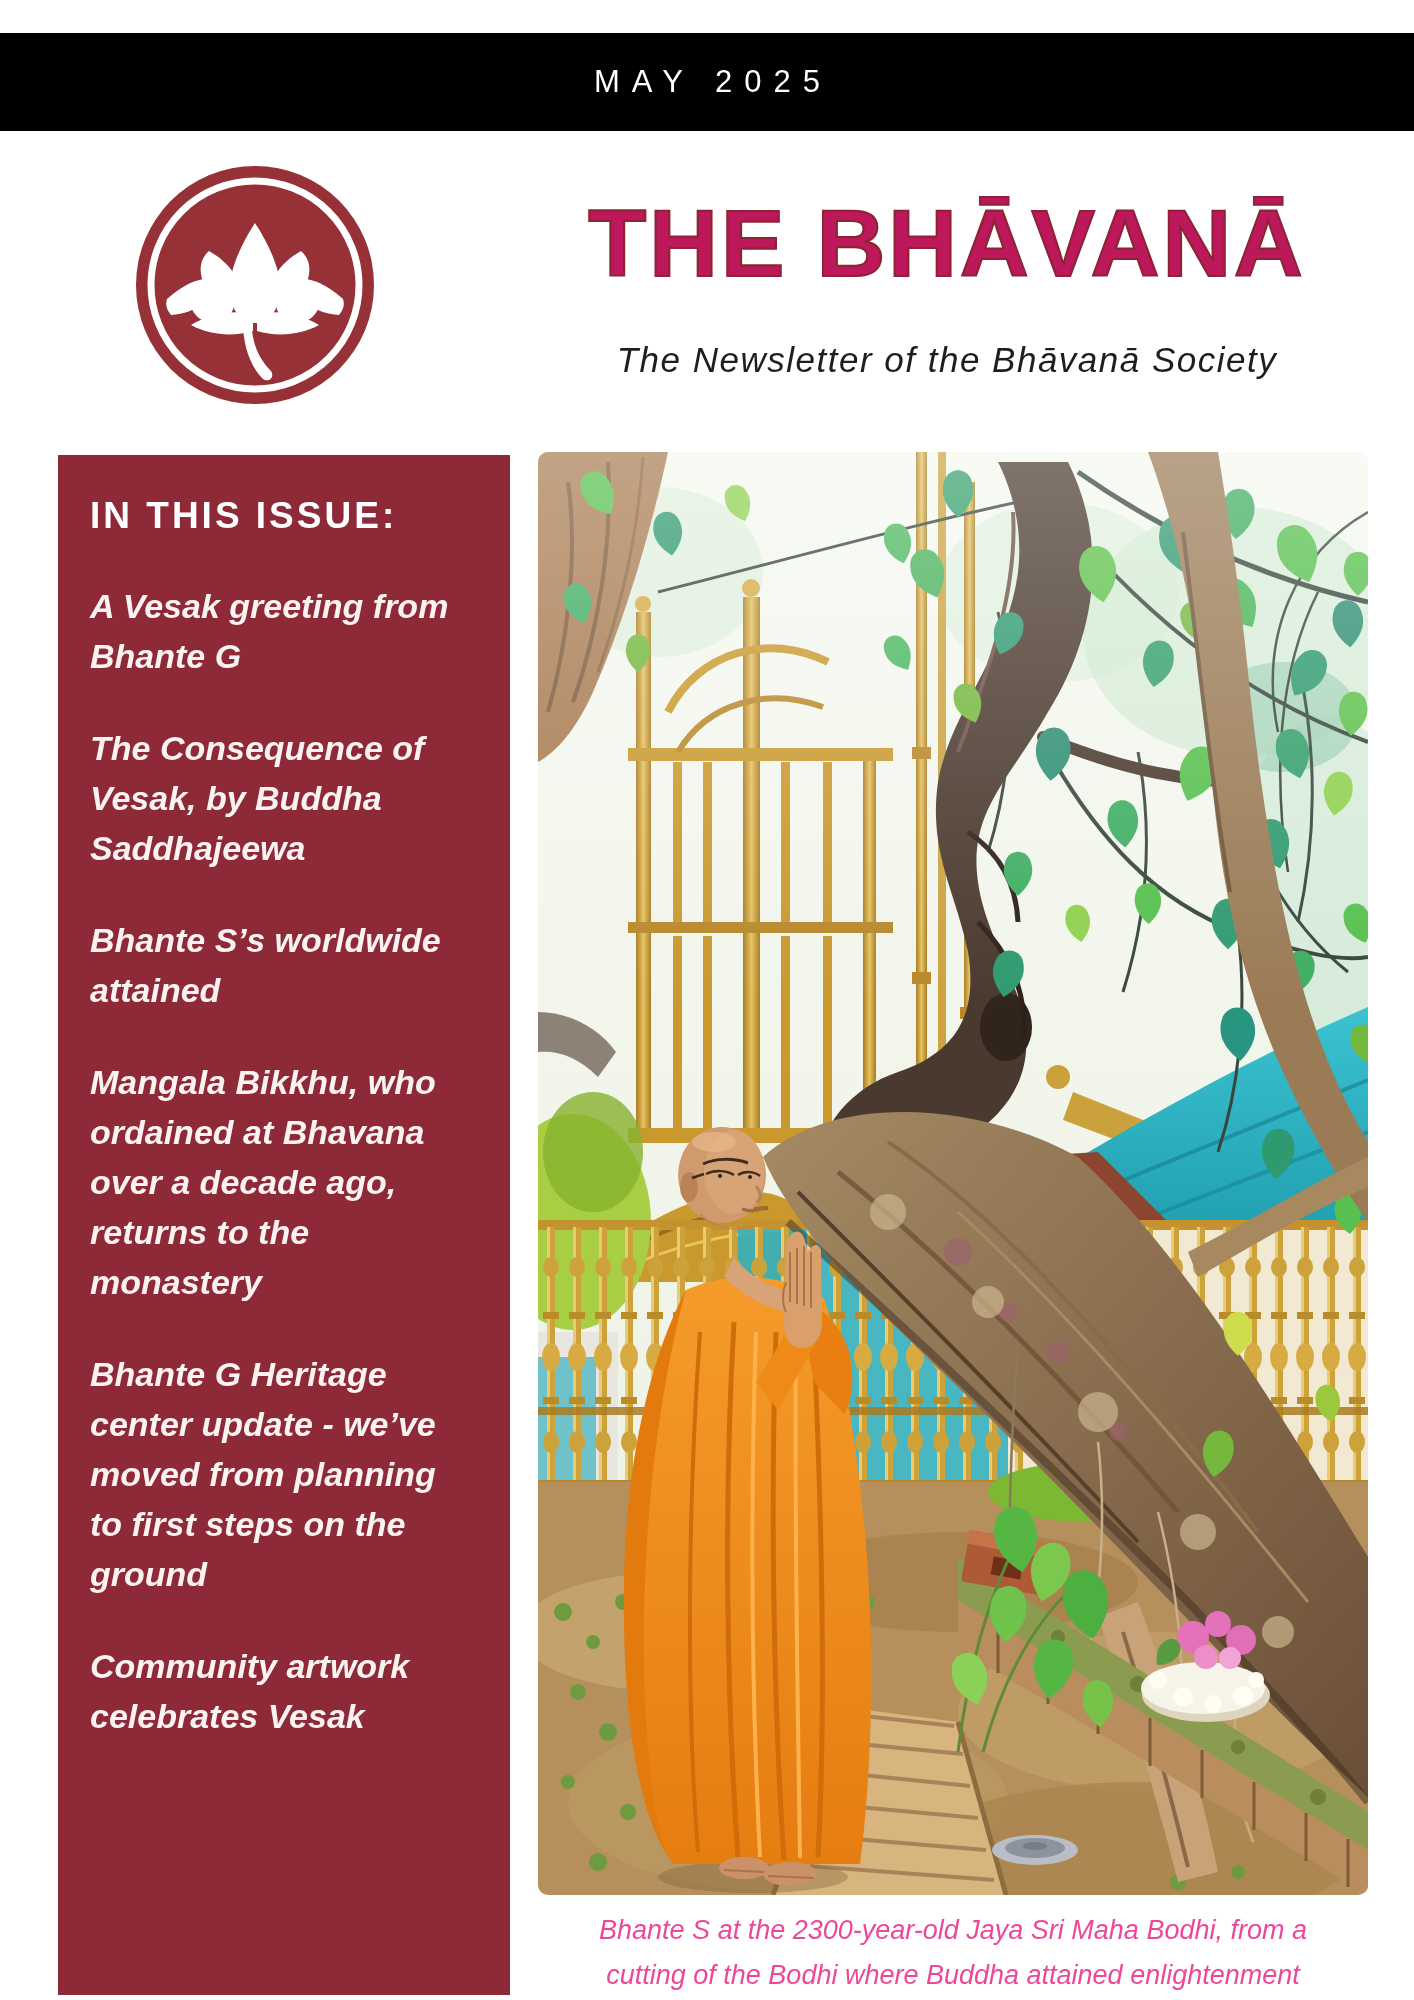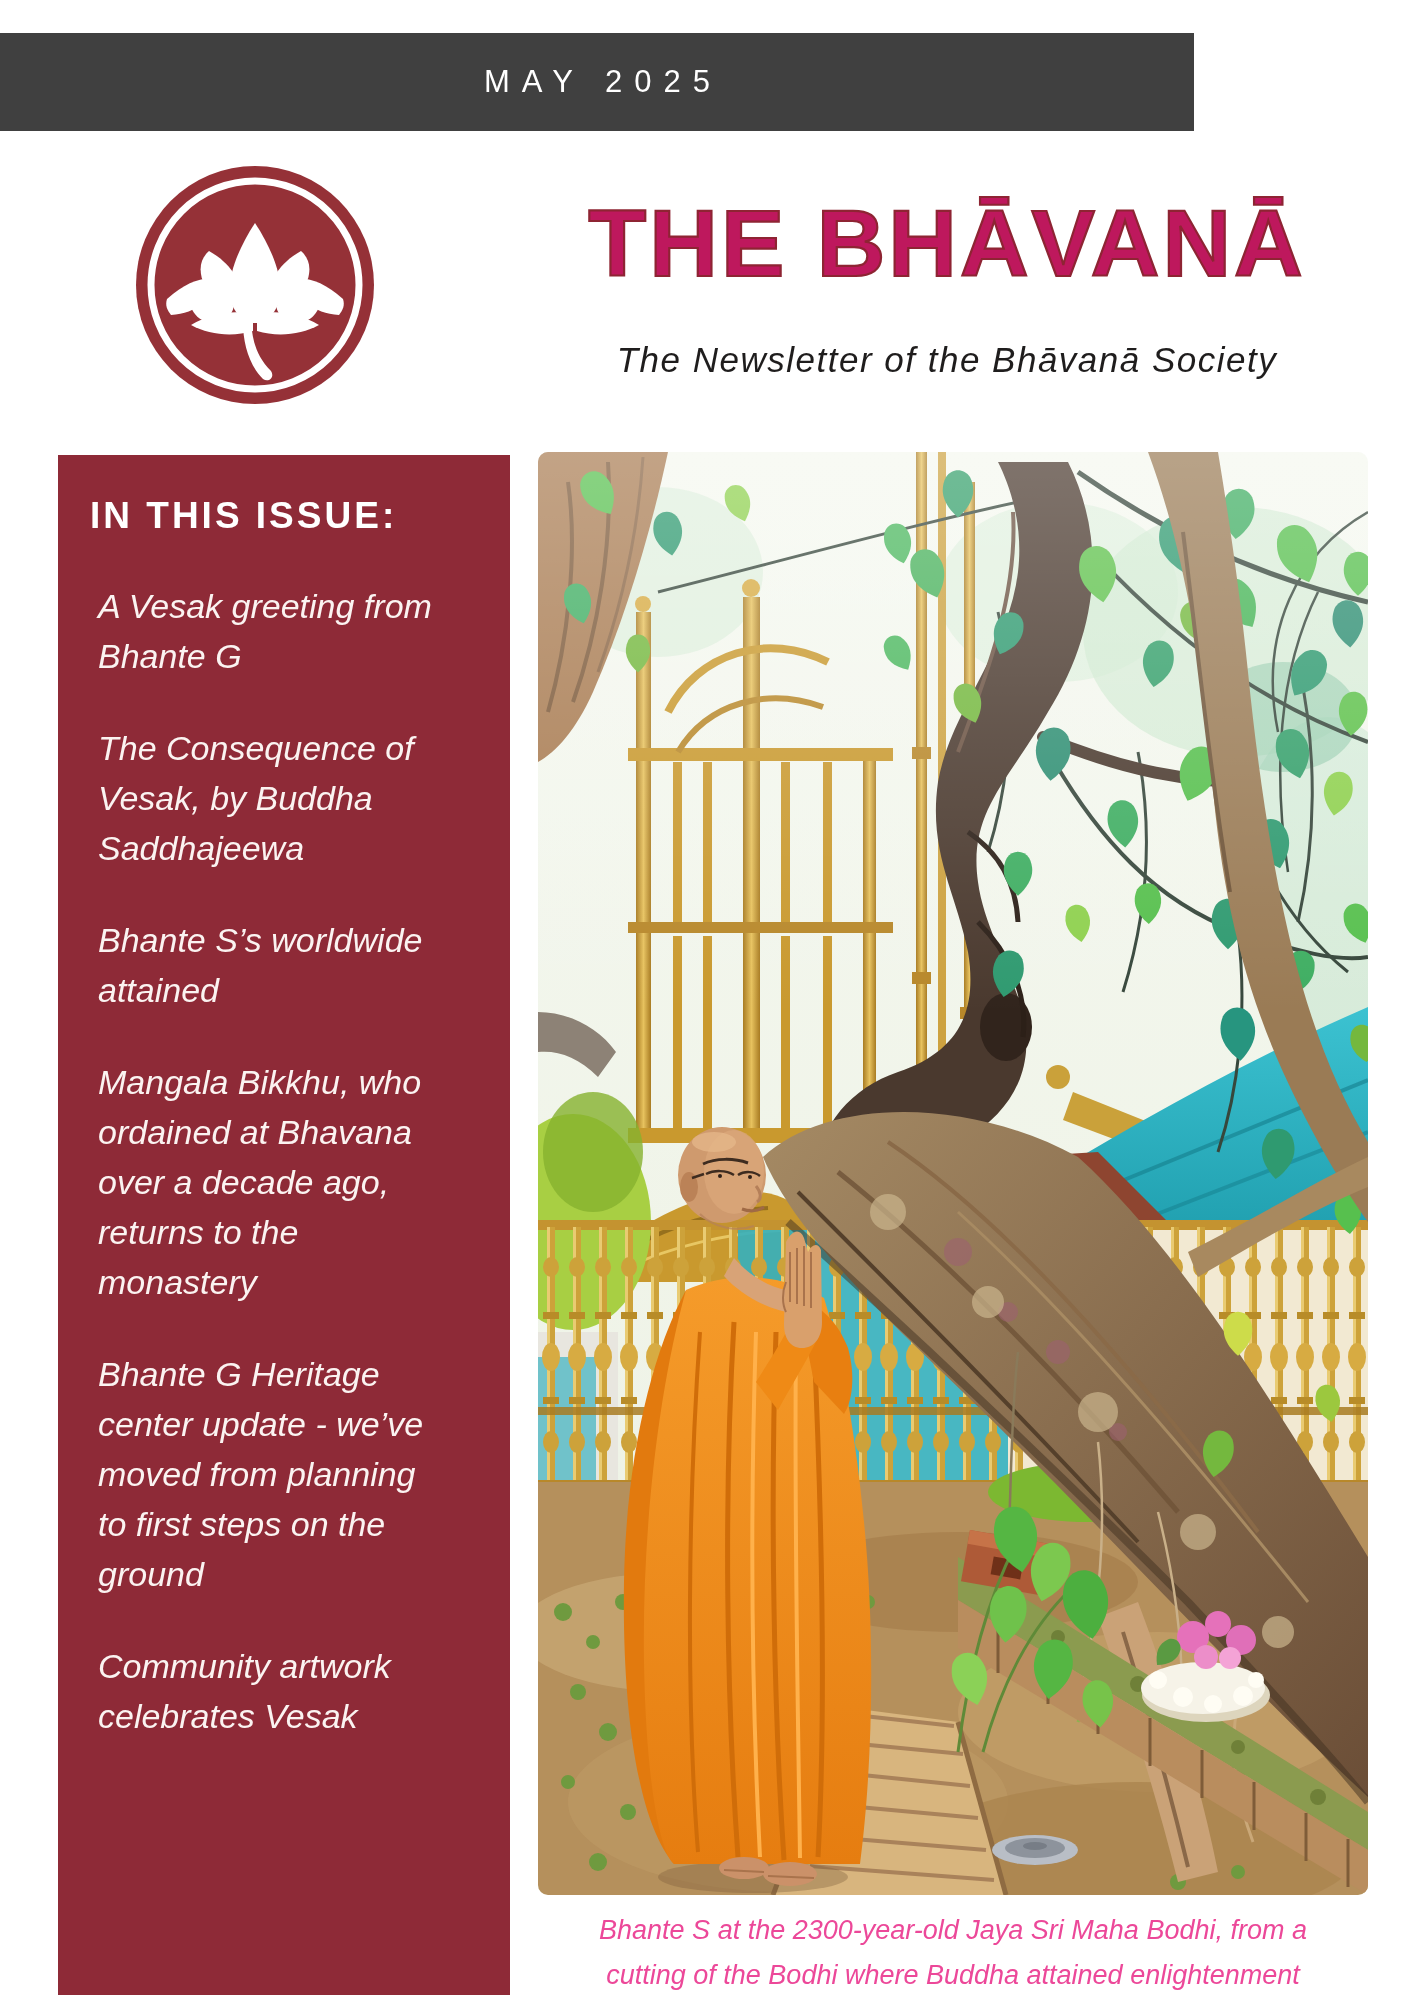--- a/index.html
+++ b/index.html
@@ -1,30 +1,30 @@
 <!DOCTYPE html>
 <html><head>
 <meta charset="utf-8">
 <style>
   html,body{margin:0;padding:0;background:#ffffff;}
   .page{position:relative;width:1414px;height:2000px;background:#ffffff;overflow:hidden;
         font-family:"Liberation Sans", sans-serif;}
-  .header-bar{position:absolute;left:0;top:33px;width:1194px;height:98px;background:#404040;
+  .header-bar{position:absolute;left:0;top:33px;width:1414px;height:98px;background:#000000;
         display:flex;align-items:center;justify-content:center;}
   .issue-date{color:#ffffff;font-size:31px;letter-spacing:12px;padding-left:12px;font-weight:400;}
   .logo{position:absolute;left:133px;top:163px;width:244px;height:244px;}
   .title{position:absolute;left:480px;top:196px;width:934px;margin:0;text-align:center;
         font-size:95px;line-height:1.0;font-weight:700;letter-spacing:3px;color:#be185d;
         -webkit-text-stroke:2.2px #8e2433;}
   .subtitle{position:absolute;left:480px;top:330px;width:934px;text-align:center;
         font-style:italic;font-size:35px;letter-spacing:1.5px;color:#1f1d1d;margin-top:10px;}
   .sidebar{position:absolute;left:58px;top:455px;width:452px;height:1540px;background:#8e2a37;
         box-sizing:border-box;padding:40px 28px 16px 32px;overflow:hidden;}
   .sidebar-heading{margin:0 0 44px 0;color:#ffffff;font-size:37px;font-weight:700;letter-spacing:3px;}
-  .toc{list-style:none;margin:8px;padding:0;}
+  .toc{list-style:none;margin:0;padding:0;font-weight:bold;}
   .toc li{color:#fbf3f1;font-style:italic;font-size:34px;line-height:50px;margin:0 0 42px 0;
         white-space:pre-line;}
   .photo{position:absolute;left:538px;top:452px;width:830px;height:1443px;margin:0;
         border-radius:10px;overflow:hidden;}
   .photo svg{display:block;}
   .caption{position:absolute;left:538px;top:1908px;width:830px;text-align:center;
         font-style:italic;font-size:27px;line-height:45px;color:#ec4899;white-space:pre-line;}
 </style>
 </head>
 <body>

